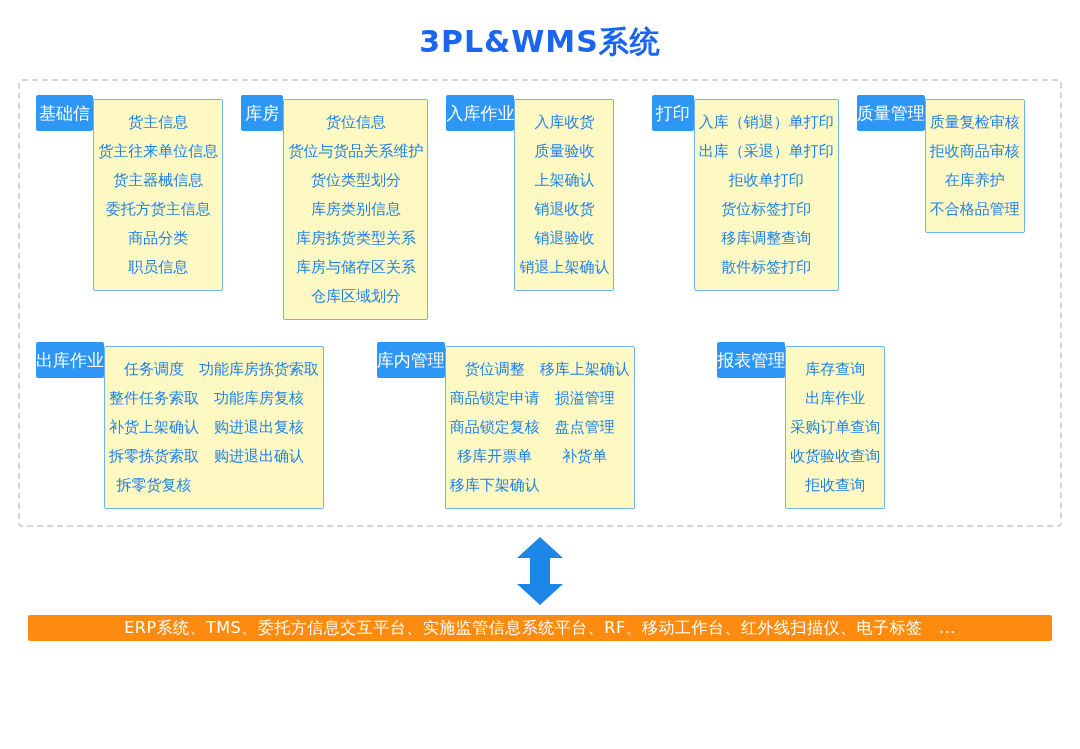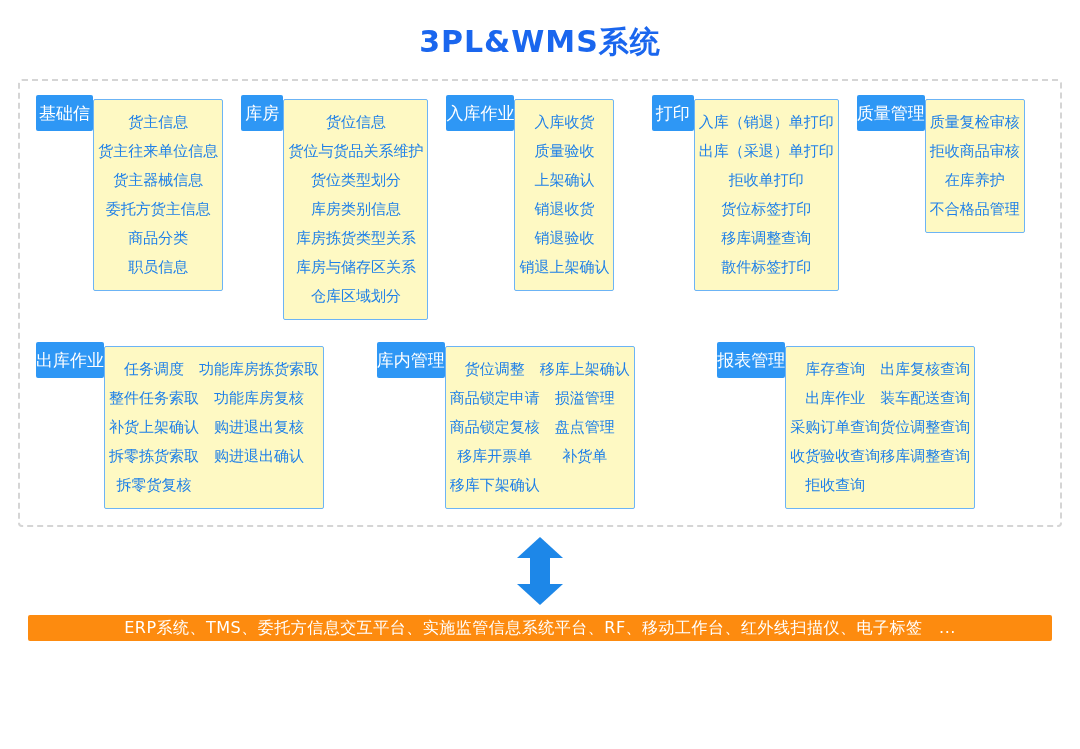--- a/index.html
+++ b/index.html
@@ -154,26 +154,20 @@
       <div class="card">
         <div class="card-header">报表管理</div>
         <div class="card-body two-col">
           <div class="col">
             <div class="item">库存查询</div>
             <div class="item">出库作业</div>
             <div class="item">采购订单查询</div>
             <div class="item">收货验收查询</div>
             <div class="item">拒收查询</div>
           </div>
-          <div class="col">
-            <div class="item">出库复核查询</div>
-            <div class="item">装车配送查询</div>
-            <div class="item">货位调整查询</div>
-            <div class="item">移库调整查询</div>
-          </div>
         </div>
       </div>
 
     </div>
   </div>
 
   <div class="arrow-wrap">
     <svg width="46" height="68" viewBox="0 0 46 68" aria-hidden="true">
       <polygon points="23,0 46,21 0,21" fill="#1d87e8"></polygon>
       <rect x="13" y="20" width="20" height="28" fill="#1d87e8"></rect>

